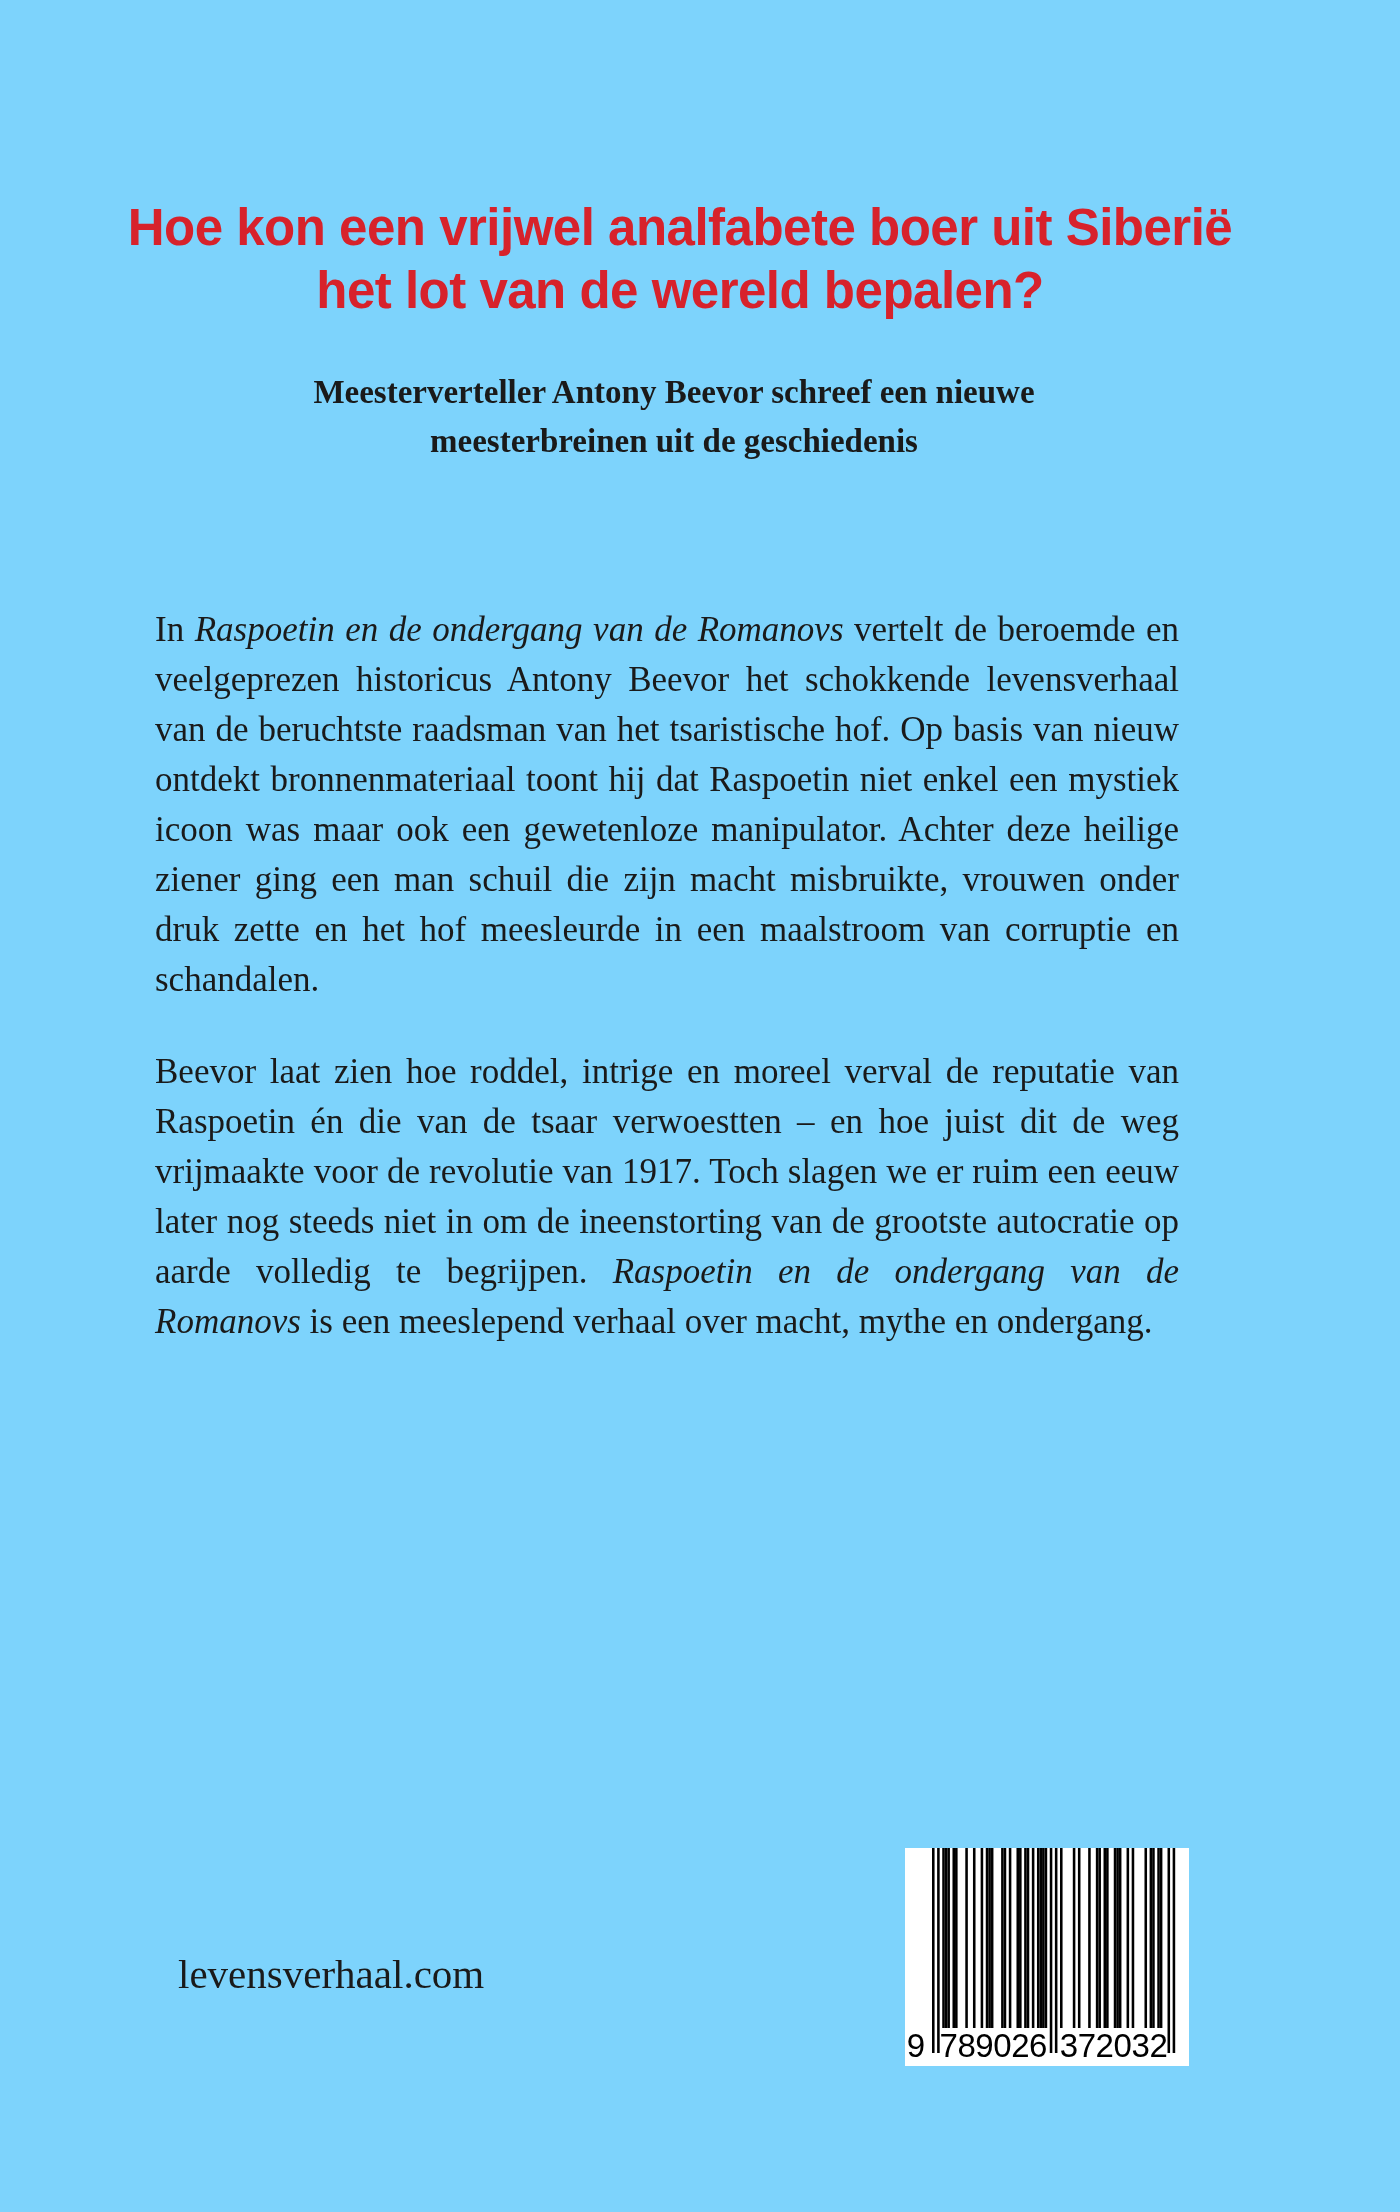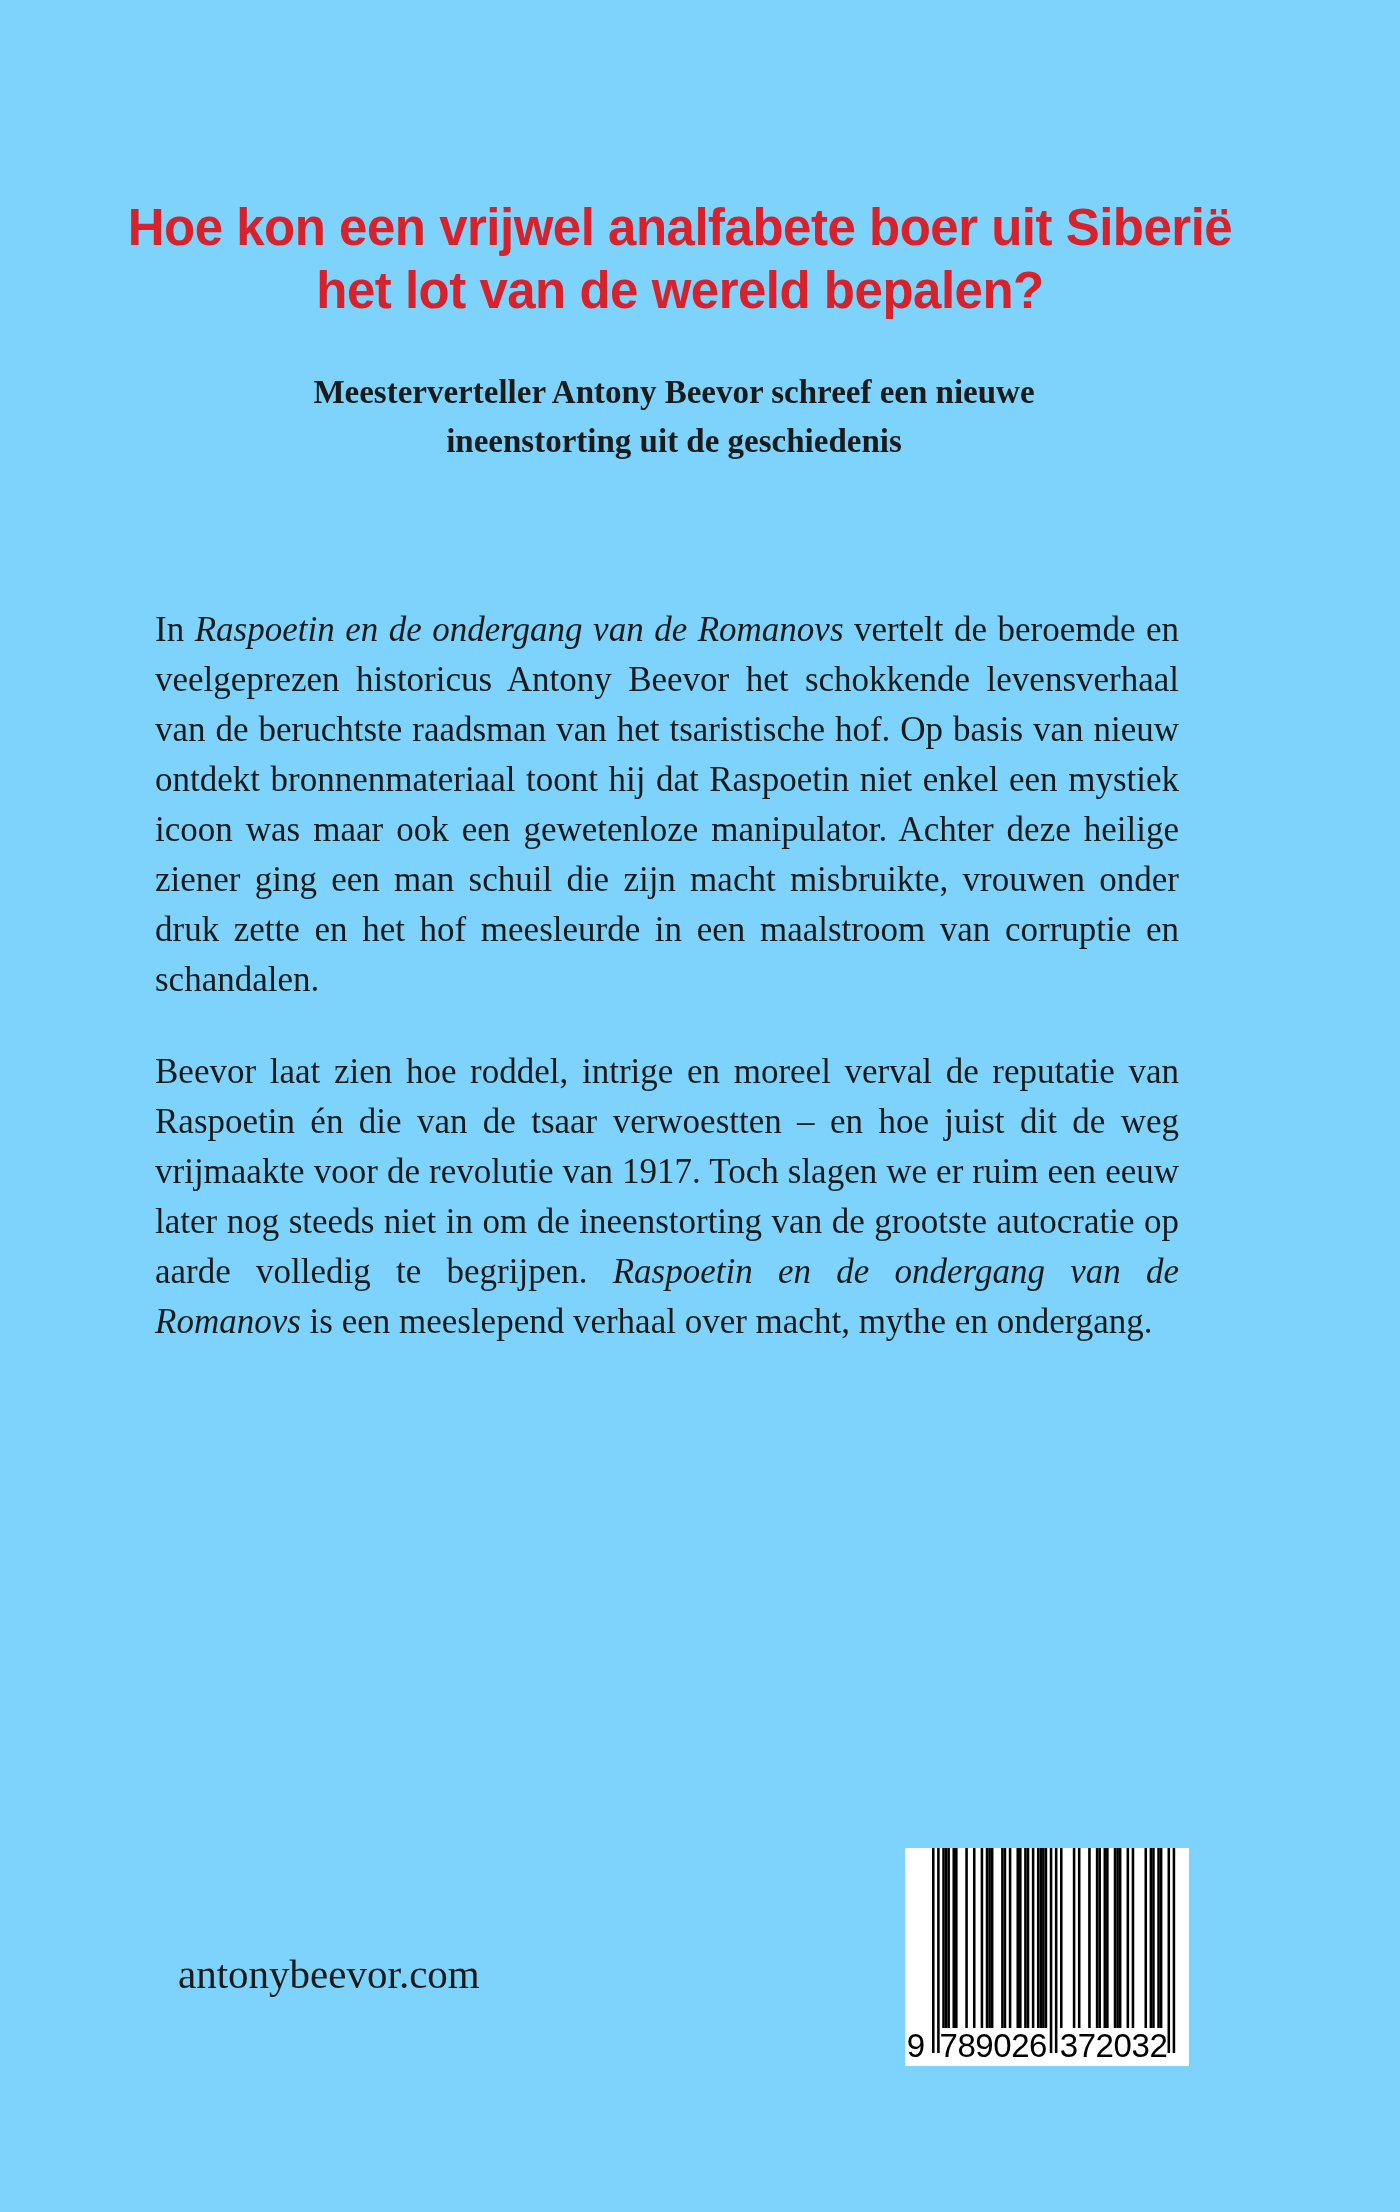--- a/index.html
+++ b/index.html
@@ -75,30 +75,30 @@
 
 <div class="page">
 
   <h1 class="headline" style="color: rgb(215, 34, 43);">
     <span class="line">Hoe kon een vrijwel analfabete boer uit Siberië</span>
     <span class="line">het lot van de wereld bepalen?</span>
   </h1>
 
   <h2 class="subheadline">
     <span class="line">Meesterverteller Antony Beevor schreef een nieuwe</span>
-    <span class="line">ineenstorting uit de geschiedenis</span>
+    <span class="line">meesterbreinen uit de geschiedenis</span>
   </h2>
 
   <div class="body-text">
     <p><span>In </span><em>Raspoetin en de ondergang van de Romanovs</em><span> vertelt de beroemde en veelgeprezen historicus Antony Beevor het schokkende levensverhaal van de beruchtste raadsman van het tsaristische hof. Op basis van nieuw ontdekt bronnen­materiaal toont hij dat Raspoetin niet enkel een mystiek icoon was maar ook een gewetenloze manipulator. Achter deze heilige ziener ging een man schuil die zijn macht misbruikte, vrouwen onder druk zette en het hof meesleurde in een maalstroom van corruptie en schandalen.</span></p>
     <p><span>Beevor laat zien hoe roddel, intrige en moreel verval de repu­tatie van Raspoetin én die van de tsaar verwoestten – en hoe juist dit de weg vrijmaakte voor de revolutie van 1917. Toch slagen we er ruim een eeuw later nog steeds niet in om de ineenstorting van de grootste autocratie op aarde volledig te begrijpen. </span><em>Raspoetin en de ondergang van de Romanovs</em><span> is een meeslepend verhaal over macht, mythe en ondergang.</span></p>
   </div>
 
   <div class="footer-links">
-    <div>antonybeevor.com</div>
+    <div>levensverhaal.com</div>
   </div>
 
   <div class="barcode">
     <svg id="barcode-svg" width="284" height="214" viewBox="0 0 284 214" xmlns="http://www.w3.org/2000/svg">
         <rect x="27.00" y="0" width="2.56" height="205" fill="#000"></rect>
         <rect x="32.12" y="0" width="2.56" height="205" fill="#000"></rect>
         <rect x="37.24" y="0" width="2.56" height="180" fill="#000"></rect>
         <rect x="39.80" y="0" width="2.56" height="180" fill="#000"></rect>
         <rect x="42.36" y="0" width="2.56" height="180" fill="#000"></rect>
         <rect x="47.48" y="0" width="2.56" height="180" fill="#000"></rect>

